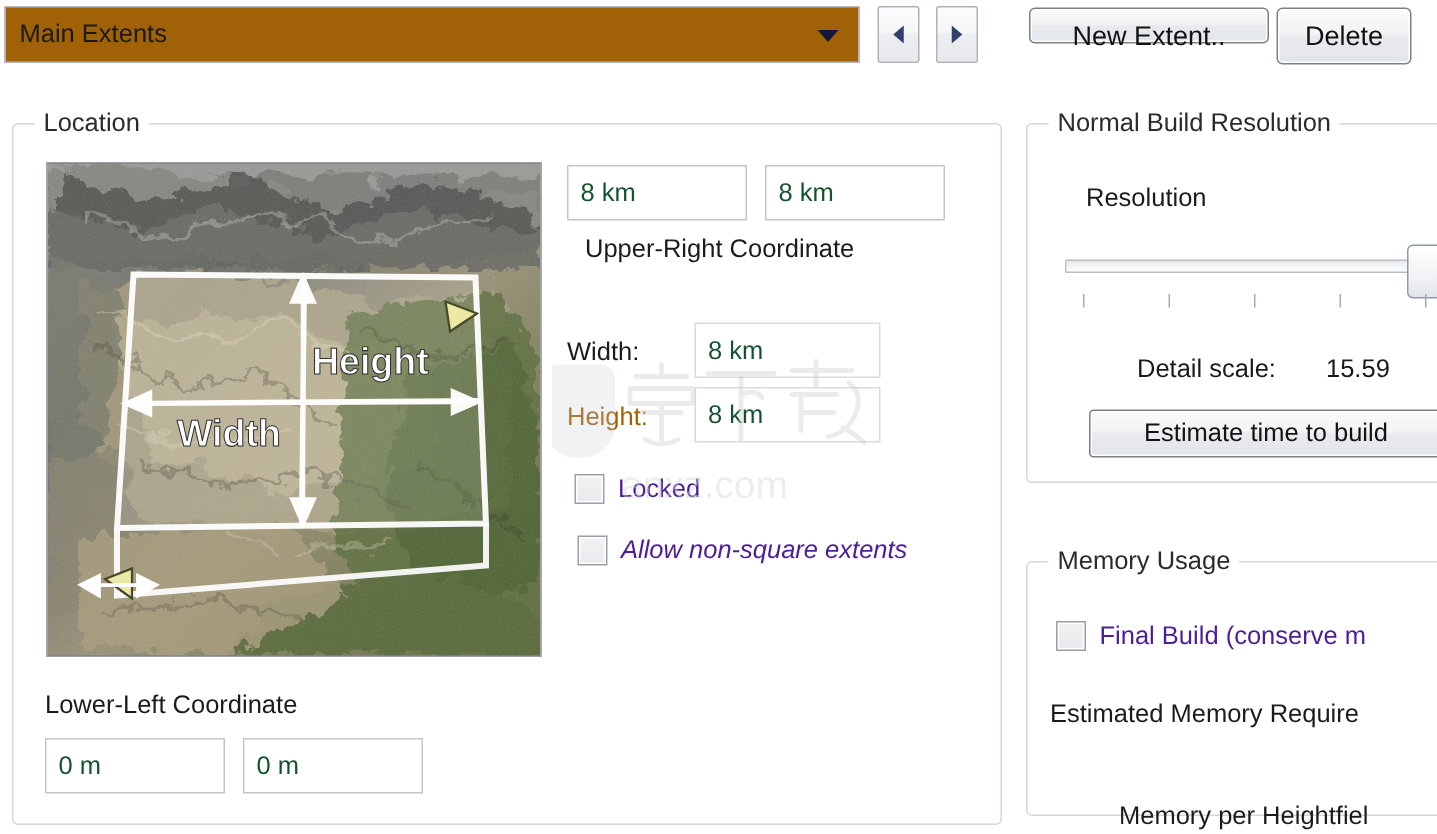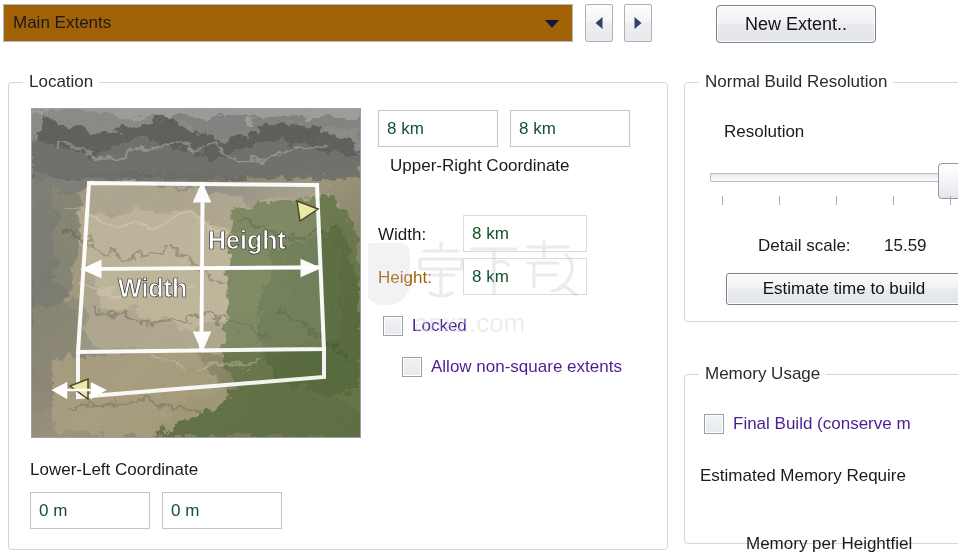--- a/index.html
+++ b/index.html
@@ -81,21 +81,21 @@
     box-sizing: border-box;
     border: 1px solid #7c8086;
     border-radius: 4px;
     background: linear-gradient(to bottom, #fbfbfc 0%, #f2f3f5 46%, #e8eaee 51%, #e2e5ea 100%);
     font-size: 18px;
     color: #131313;
     text-align: center;
     line-height: 36px;
     box-shadow: inset 0 0 0 1px #ffffff;
   }
-  #btn-new-extent { left: 716px; top: 5px; width: 160px; height: 38px; text-align: center; }
+  #btn-new-extent { left: 686px; top: 5px; width: 160px; height: 24px; text-align: center; }
   #btn-delete     { left: 851px; top: 5px; width: 90px;  height: 38px; }
 
   
   .groupbox {
     position: absolute;
     box-sizing: border-box;
     border: 1px solid #d3d7dd;
     border-radius: 4px;
     background: transparent;
   }
@@ -178,21 +178,21 @@
     background: linear-gradient(to bottom, #f1f2f4 0%, #e8eaed 100%);
     box-shadow: inset 0 0 0 1px #ffffff;
     flex: 0 0 auto;
   }
   .cbrow .cblabel {
     margin-left: 9px;
     font-size: 17px;
     color: #4c1d95;
   }
   #cb-locked        { left: 383px; top: 316px; }
-  #cb-nonsquare     { left: 402px; top: 357px; }
+  #cb-nonsquare     { left: 385px; top: 357px; font-style: italic; }
   #cb-finalbuild    { left: 704px; top: 414px; }
 
   
   #lbl-resolution {
     left: 724px; top: 122px; font-size: 17px;
   }
   #slider-track {
     position: absolute;
     left: 710px; top: 173px;
     width: 252px; height: 9px;
@@ -257,20 +257,21 @@
   </div>
 
   <div class="navbtn" id="nav-prev">
     <span class="tri tri-left"></span>
   </div>
   <div class="navbtn" id="nav-next">
     <span class="tri tri-right"></span>
   </div>
 
   <div class="pushbtn" id="btn-new-extent">New Extent..</div>
+  <div class="pushbtn" id="btn-delete">Delete</div>
 </div>
 
 <div class="groupbox" id="grp-location">
   <span class="group-title">Location</span>
 
   <div id="terrain-preview">
     <svg width="328" height="328" viewBox="0 0 328 328" xmlns="http://www.w3.org/2000/svg">
       <defs>
         <filter id="rough" x="0" y="0" width="100%" height="100%">
           <feTurbulence type="fractalNoise" baseFrequency="0.035 0.05" numOctaves="5" seed="7" result="n"></feTurbulence>

